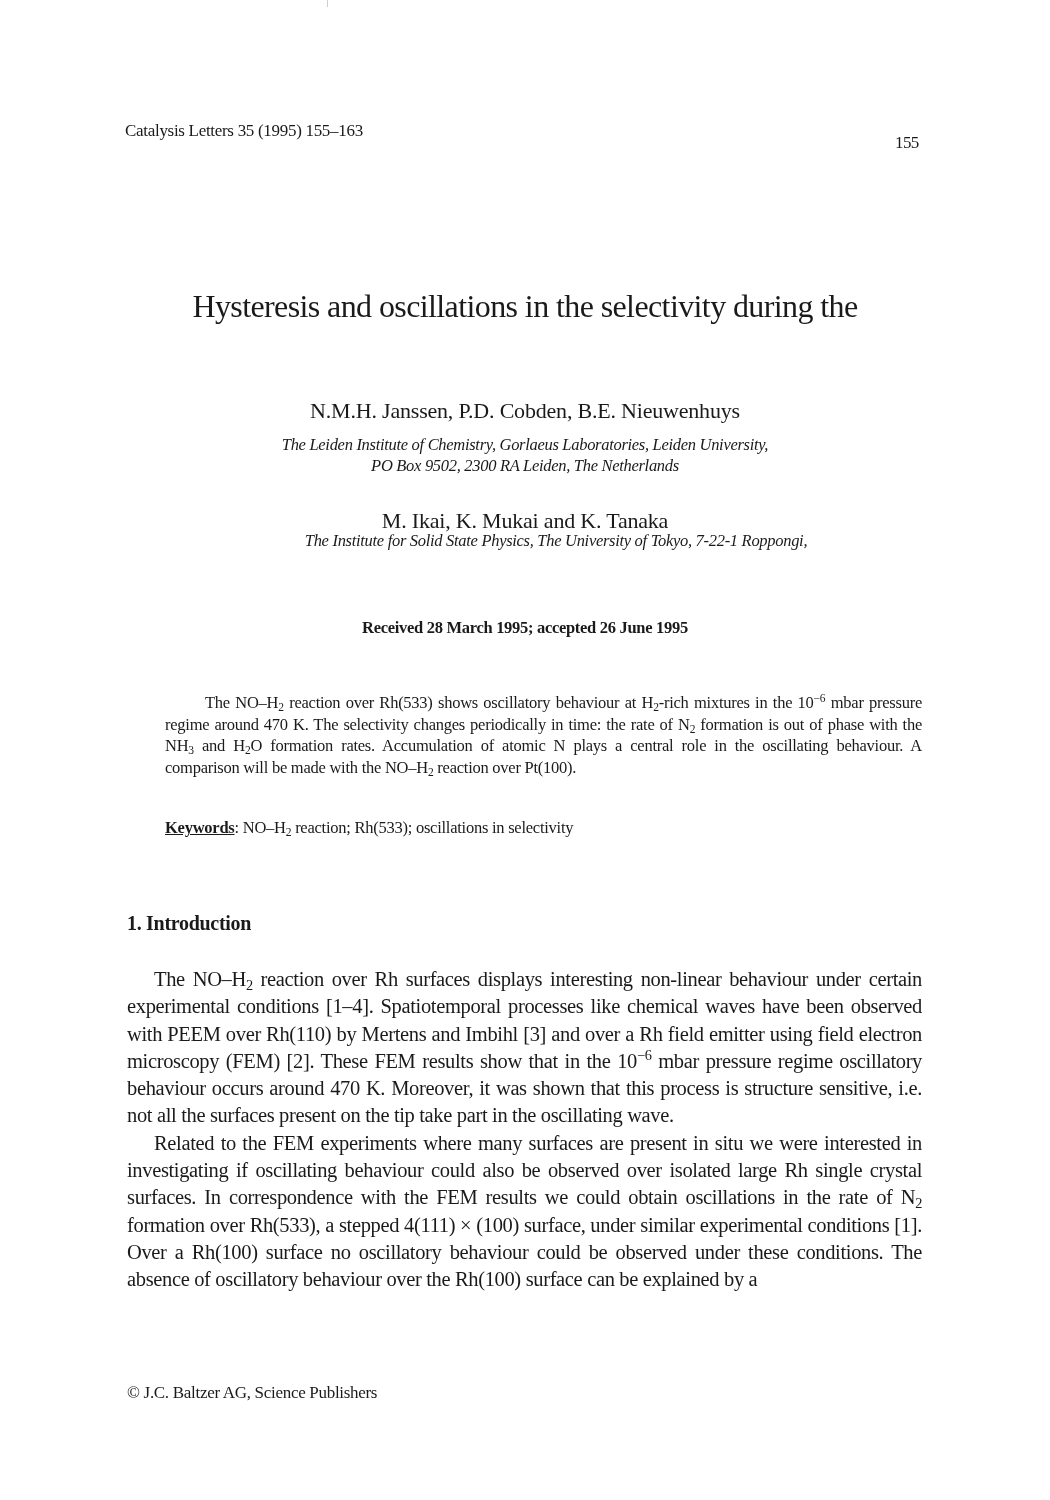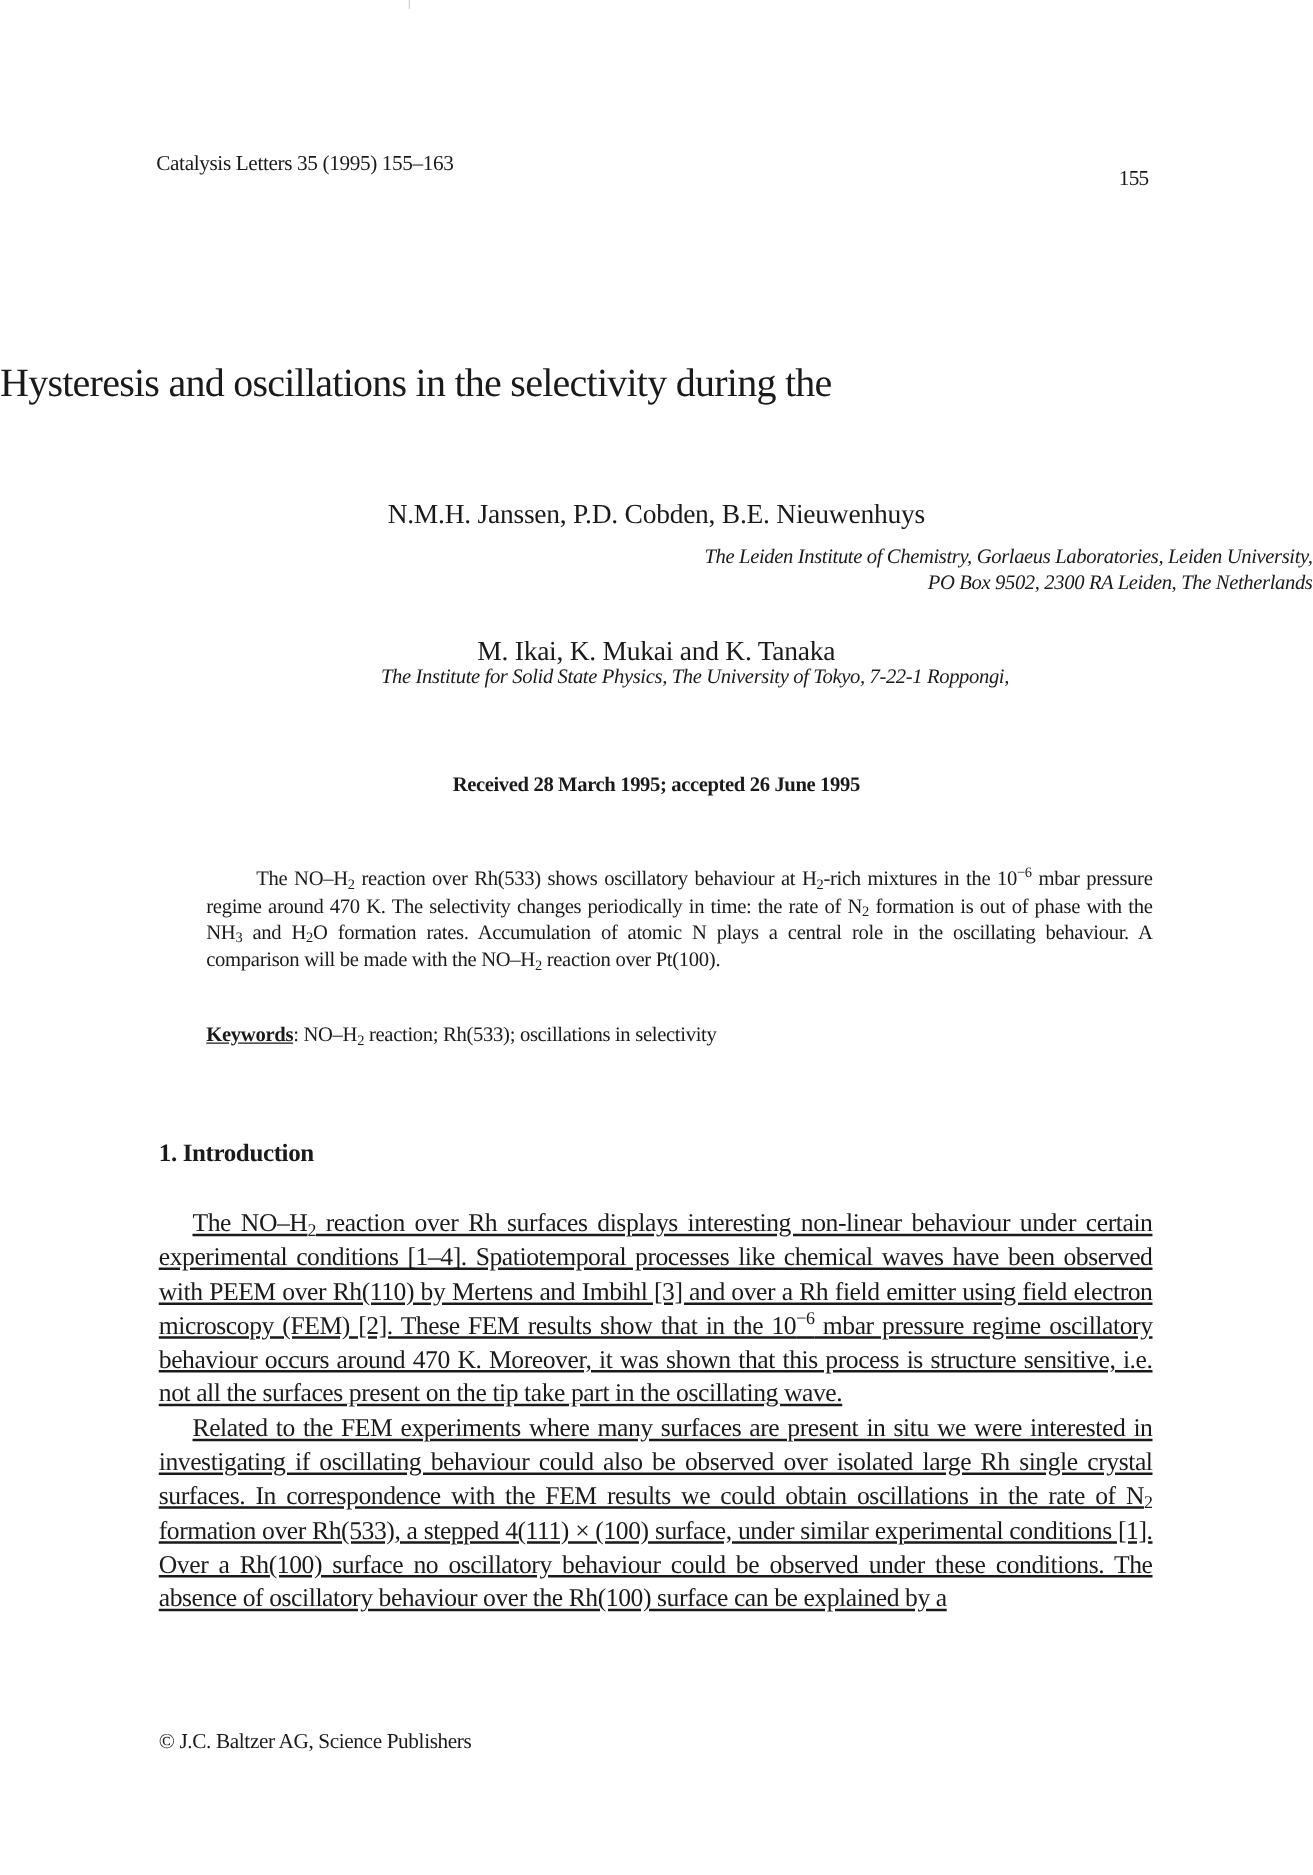--- a/index.html
+++ b/index.html
@@ -4,62 +4,62 @@
 <style>
   html, body { margin: 0; padding: 0; background: #ffffff; }
   body {
     width: 1050px; height: 1500px; position: relative; overflow: hidden;
     font-family: "Liberation Serif", "DejaVu Serif", serif; color: #1a1a1a;
   }
   .abs { position: absolute; }
   .header-left { left: 125px; top: 121px; font-size: 17px; letter-spacing: -0.3px; }
   .header-right { left: 895px; top: 121px; font-size: 17px; letter-spacing: -0.6px; margin-top: 12px; }
   .title {
-    left: 0; width: 1050px; top: 287px; 
+    left: 0; width: 1050px; top: 287px; text-align: center;
     font-size: 32px; line-height: 39px; letter-spacing: -0.6px;
   }
   .authors { left: 0; width: 1050px; text-align: center; font-size: 22px; letter-spacing: -0.2px; }
   .affil {
     left: 0; width: 1050px; text-align: center; font-style: italic;
     font-size: 16.5px; line-height: 21px; letter-spacing: -0.3px;
   }
   .received { left: 0; width: 1050px; top: 618px; text-align: center; font-size: 16.5px; letter-spacing: -0.3px; font-weight: bold; }
   .abstract {
     left: 165px; width: 757px; top: 692px; font-size: 16.5px; line-height: 21.6px;
     text-align: justify; text-indent: 40px; letter-spacing: -0.25px;
   }
   .keywords { left: 165px; width: 757px; top: 818px; font-size: 16.5px; letter-spacing: -0.25px; }
   .keywords b { font-weight: bold; text-decoration: underline; }
   .section {
     left: 127px; top: 912px; font-size: 20px; font-weight: bold; letter-spacing: -0.3px;
   }
   .body-text {
     left: 127px; width: 795px; top: 966px; font-size: 20.5px; line-height: 27.3px;
-    text-align: justify; letter-spacing: -0.35px; text-decoration: underline;
+    text-align: justify; letter-spacing: -0.35px;
   }
   .body-text p { margin: 0; text-indent: 27px; }
   .footer { left: 127px; top: 1383px; font-size: 17px; letter-spacing: -0.3px; }
   sub { font-size: 0.7em; vertical-align: -0.25em; line-height: 0; }
   sup { font-size: 0.7em; vertical-align: 0.55em; line-height: 0; }
   .tick { left: 327px; top: 0; width: 1px; height: 7px; background: #cfcfcf; }
 </style>
 </head>
 <body>
 
 <div class="abs tick"></div>
 
 <div class="abs header-left">Catalysis Letters 35 (1995) 155–163</div>
 <div class="abs header-right">155</div>
 
 <div class="abs title">
   <div>Hysteresis and oscillations in the selectivity during the</div>
 </div>
 
 <div class="abs authors" style="top:398px;">N.M.H. Janssen, P.D. Cobden, B.E. Nieuwenhuys</div>
-<div class="abs affil" style="top:434px;text-align:right;">
+<div class="abs affil" style="top:434px;">
   <div>The Leiden Institute of Chemistry, Gorlaeus Laboratories, Leiden University,</div>
   <div>PO Box 9502, 2300 RA Leiden, The Netherlands</div>
 </div>
 
 <div class="abs authors" style="top:508px;">M. Ikai, K. Mukai and K. Tanaka</div>
 <div class="abs affil" style="top:530px;padding-left:31px;">
   <div>The Institute for Solid State Physics, The University of Tokyo, 7-22-1 Roppongi,</div>
 </div>
 
 <div class="abs received">Received 28 March 1995; accepted 26 June 1995</div>

